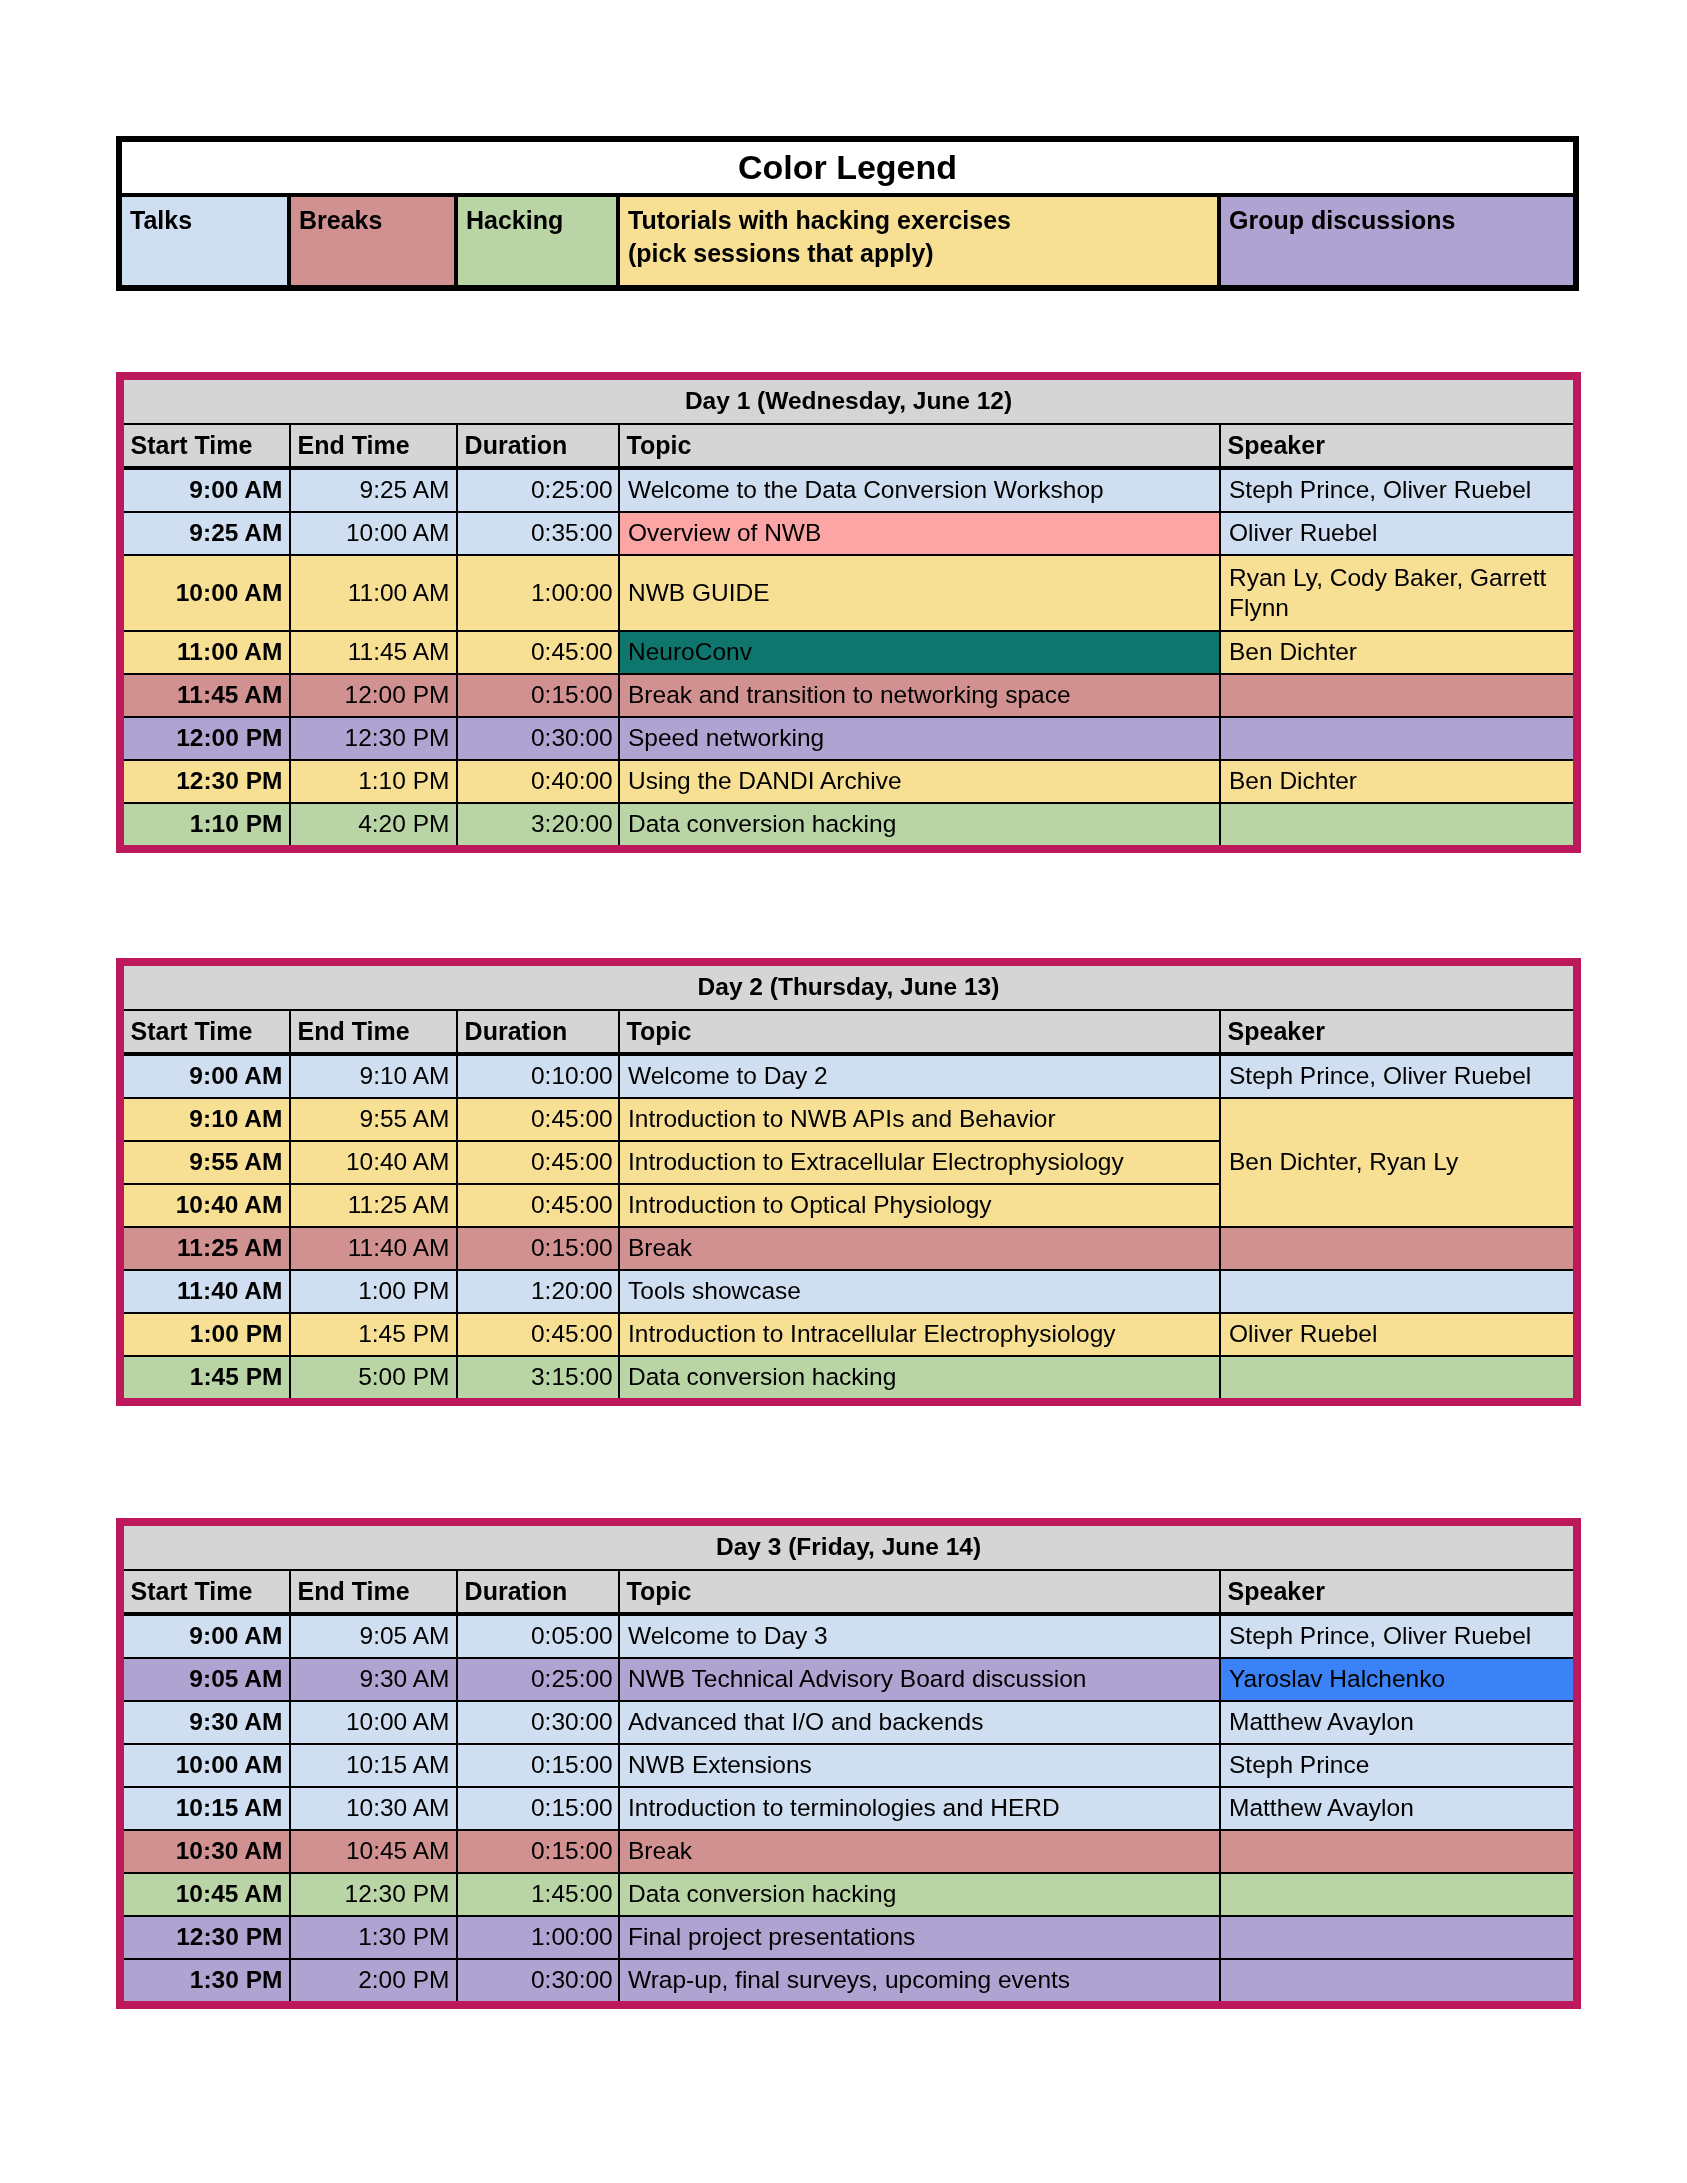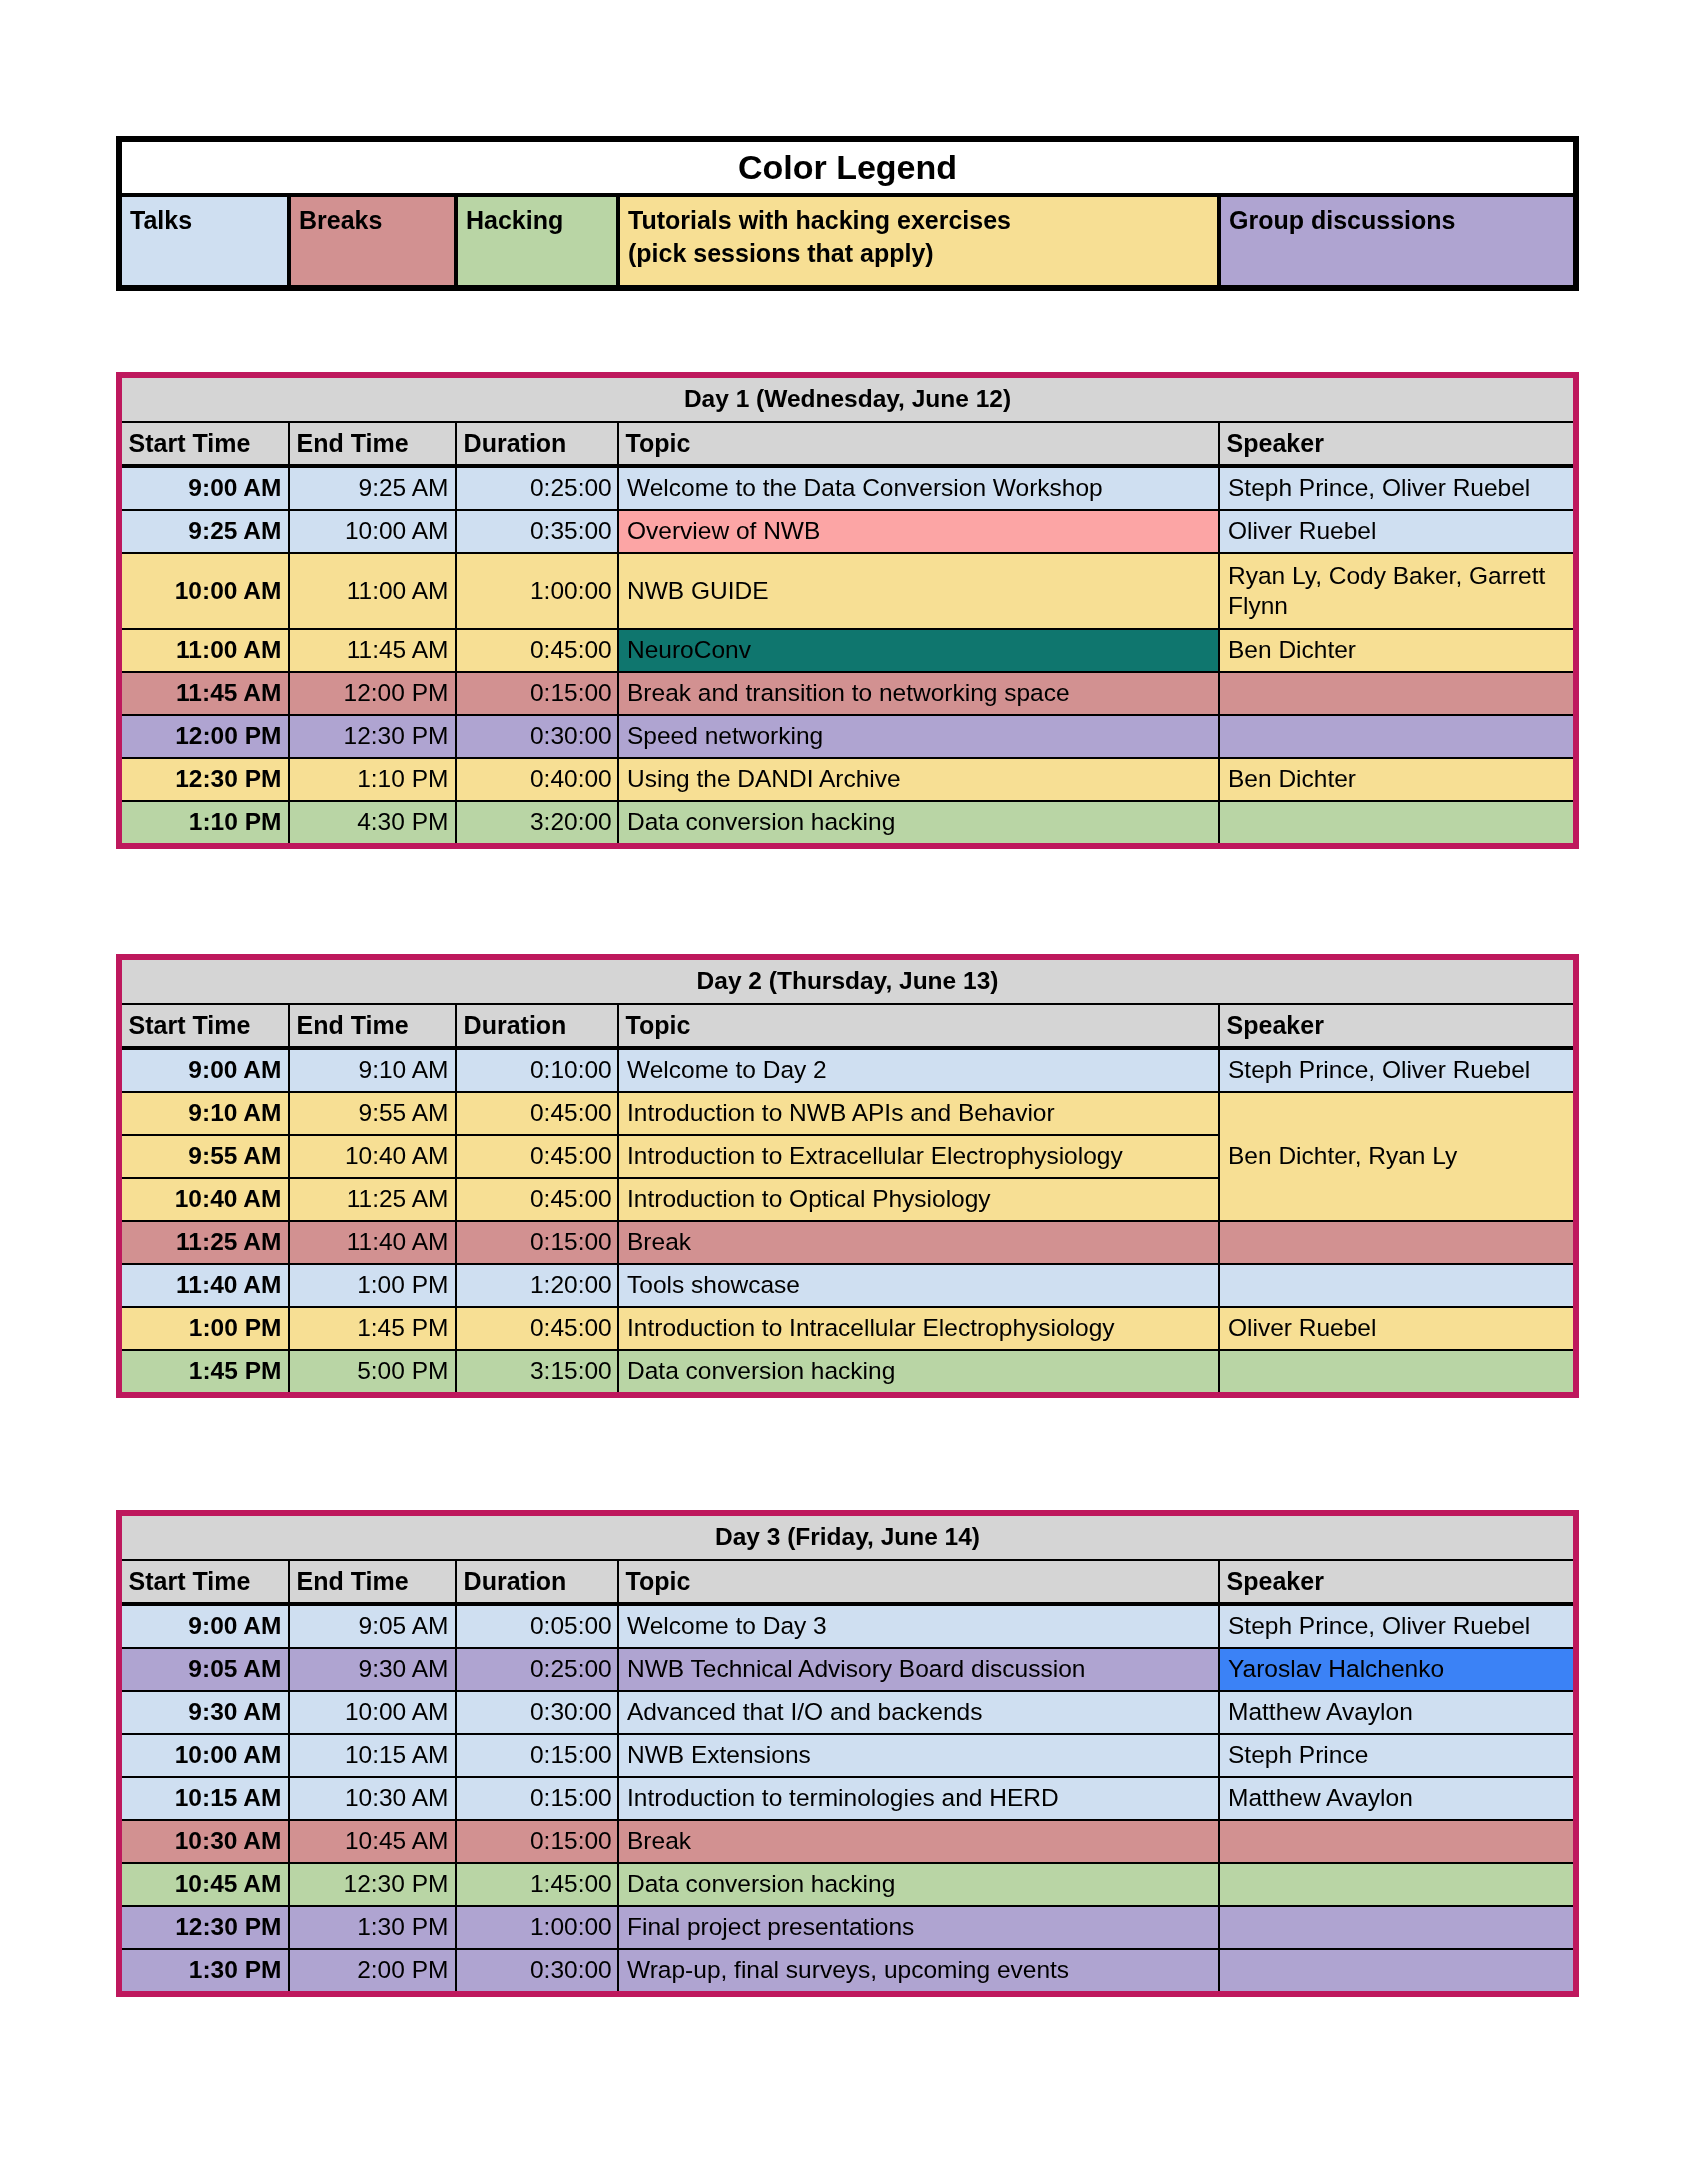--- a/index.html
+++ b/index.html
@@ -42,21 +42,21 @@
     height: 81px;
     vertical-align: top;
     text-align: left;
     padding: 6.6px 6.6px 0 8px;
     font-size: 25px;
     font-weight: 700;
     line-height: 33px;
   }
 
   
-  table.day { border: 6px solid #be185d; }
+  table.day { border: 8px solid #be185d; }
   table.day td, table.day th { border: 2.6px solid #000; }
   td.day-title {
     height: 56px;
     border-bottom: 6px solid #000;
     text-align: center;
     vertical-align: middle;
     font-size: 34px;
     font-weight: 700;
   }
   table.day th {
@@ -179,21 +179,21 @@
           </tr>
           <tr>
             <td class="c-start" style="background: rgb(247, 223, 148);">12:30 PM</td>
             <td class="c-end" style="background: rgb(247, 223, 148);">1:10 PM</td>
             <td class="c-dur" style="background: rgb(247, 223, 148);">0:40:00</td>
             <td class="c-topic" style="background: rgb(247, 223, 148);">Using the DANDI Archive</td>
             <td class="c-speaker" style="background: rgb(247, 223, 148);">Ben Dichter</td>
           </tr>
           <tr>
             <td class="c-start" style="background: rgb(185, 213, 165);">1:10 PM</td>
-            <td class="c-end" style="background: rgb(185, 213, 165);">4:30 PM</td>
+            <td class="c-end" style="background: rgb(185, 213, 165);">4:20 PM</td>
             <td class="c-dur" style="background: rgb(185, 213, 165);">3:20:00</td>
             <td class="c-topic" style="background: rgb(185, 213, 165);">Data conversion hacking</td>
             <td class="c-speaker" style="background: rgb(185, 213, 165);"></td>
           </tr>
         </tbody>
       </table>
       <table class="day mt-day2">
         <colgroup>
           <col class="c1">
           <col class="c2">

